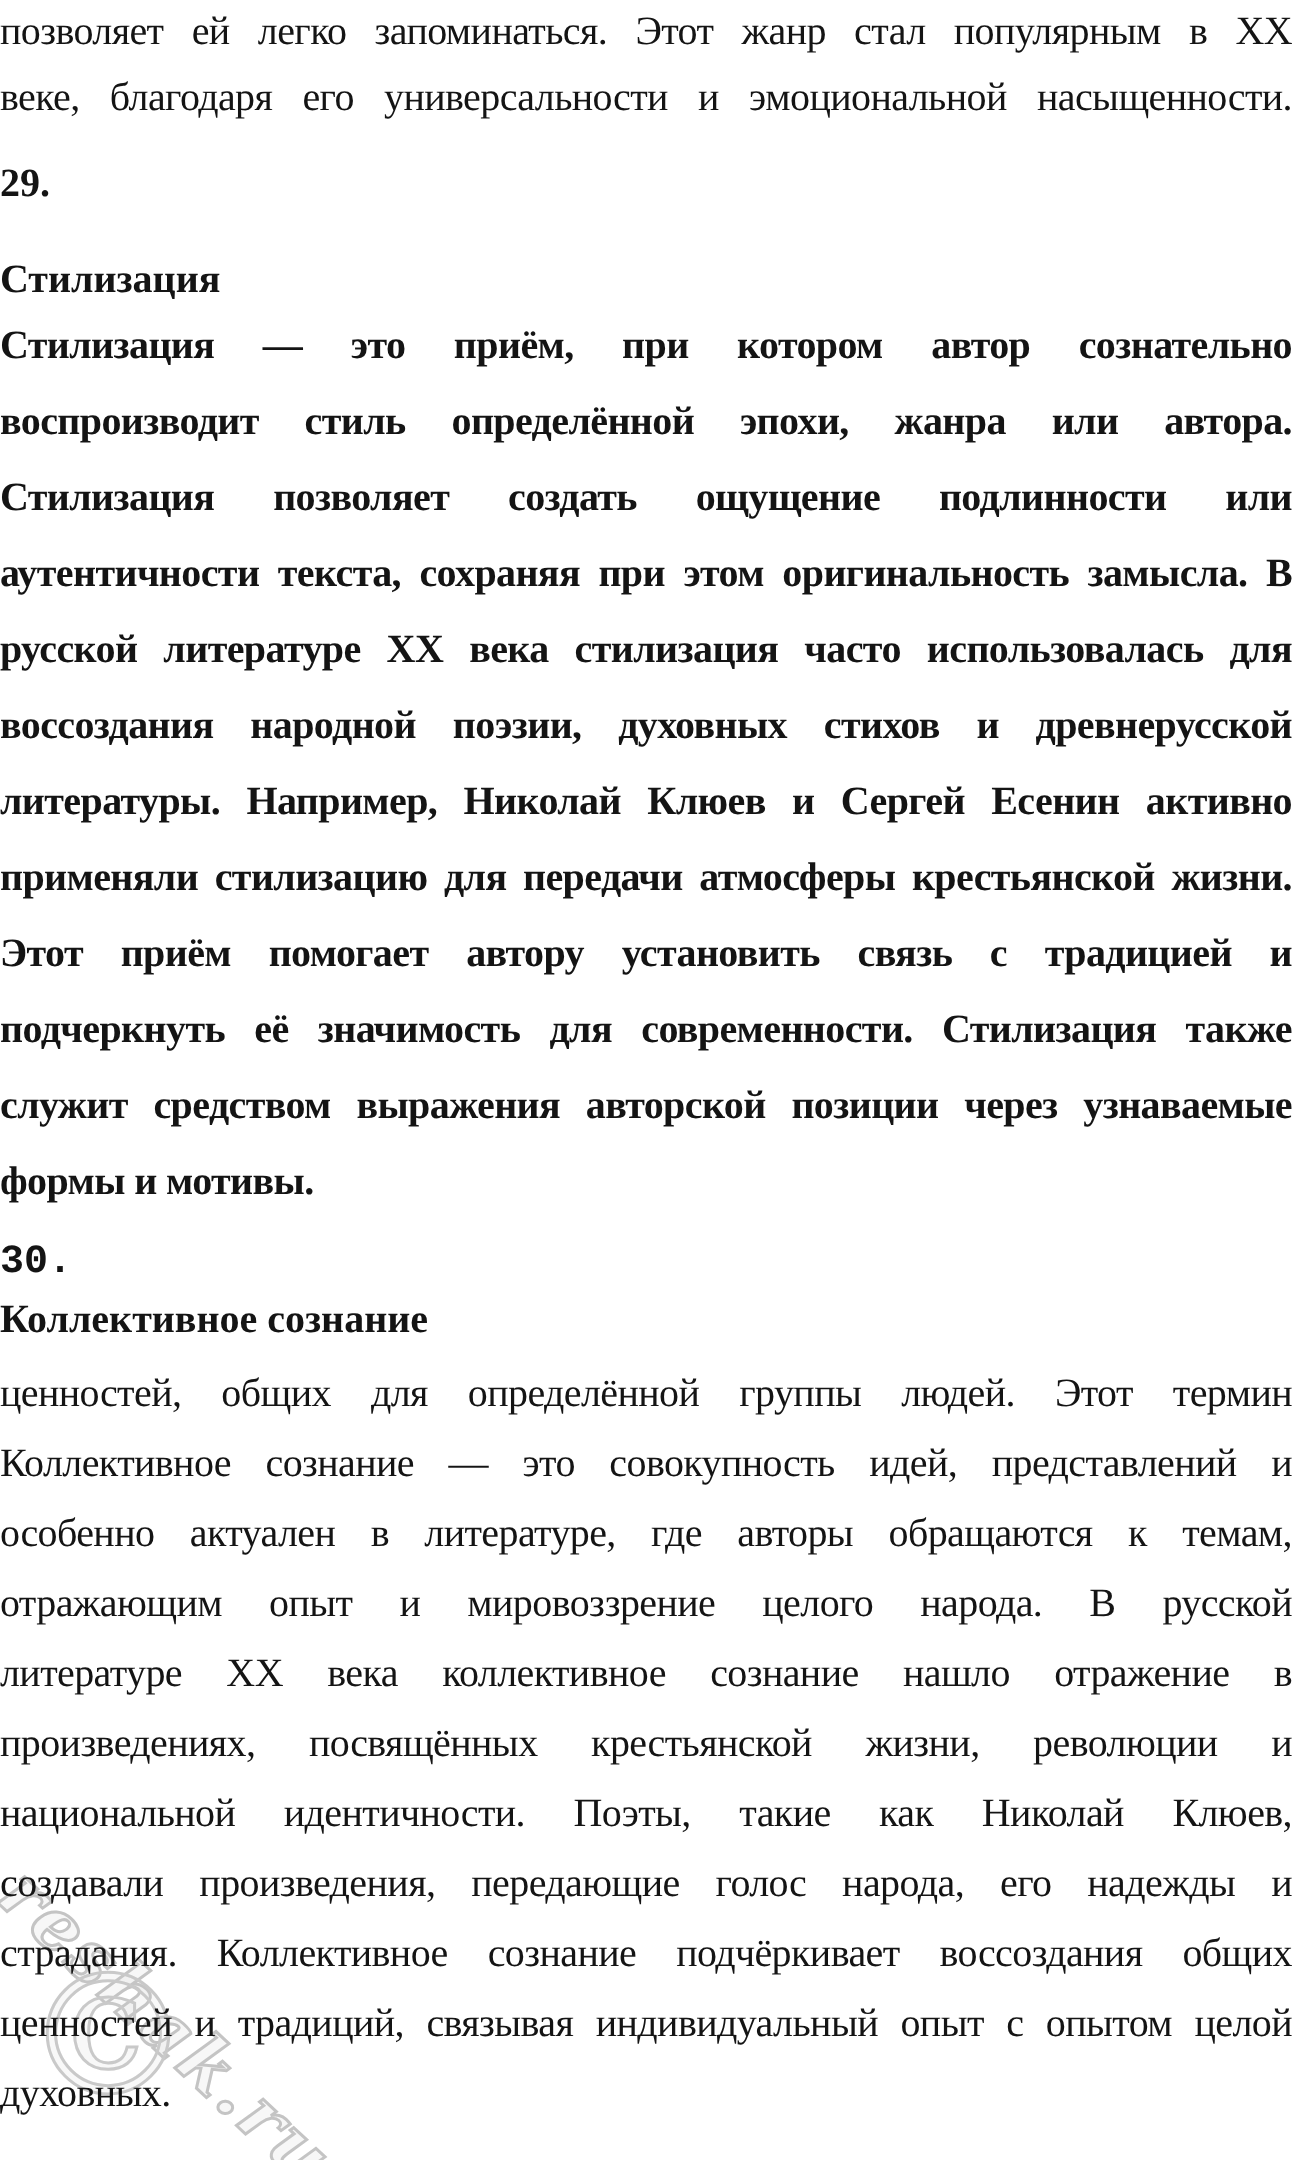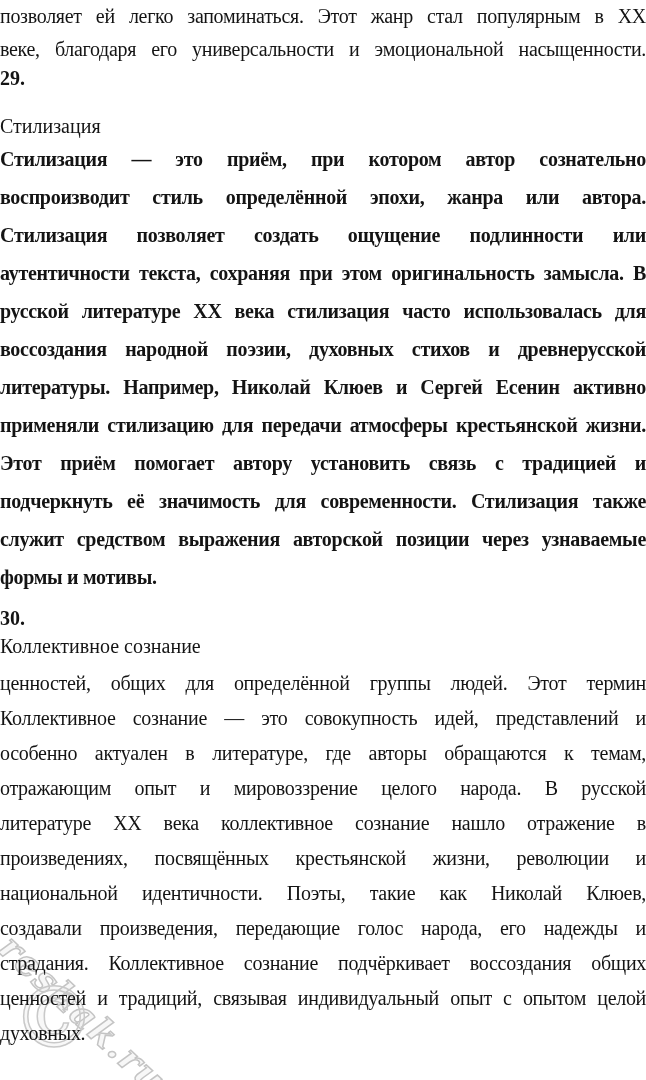--- a/index.html
+++ b/index.html
@@ -25,25 +25,25 @@
     text-align: justify;
     text-align-last: left;
   }
   .intro { line-height: 33px; }
   .p1 { line-height: 38px; margin-top: 2px; font-weight: bold; }
   .p2 { line-height: 35px; margin-top: 8px; }
   .num {
     font-weight: bold;
     font-size: 20px;
     line-height: 24px;
-    margin-top: 0;
+    margin-top: 14px;
   }
-  .num.n30 { margin-top: 10px; }
+  .num.n30 { margin-top: 10px; font-family: Liberation Mono, monospace; }
   .heading {
-    font-weight: normal;
+    font-weight: bold;
     font-size: 20px;
     line-height: 24px;
     margin: 24px 0 0 0;
   }
   .heading.h2 { margin-top: 4px; }
 
   
   .watermark {
     position: absolute;
     left: 0; top: 0; width: 646px; height: 1080px;

